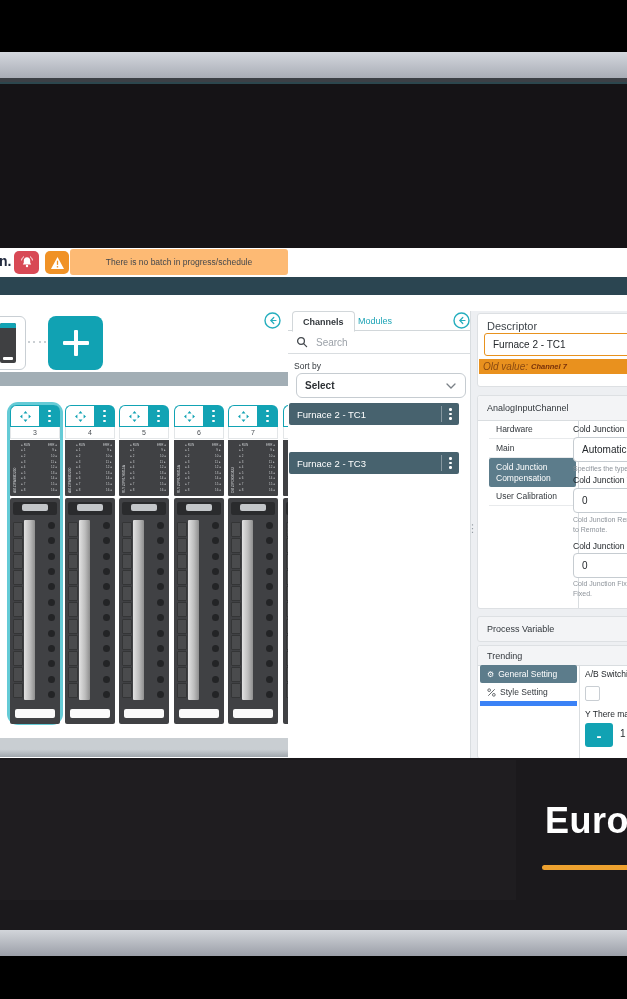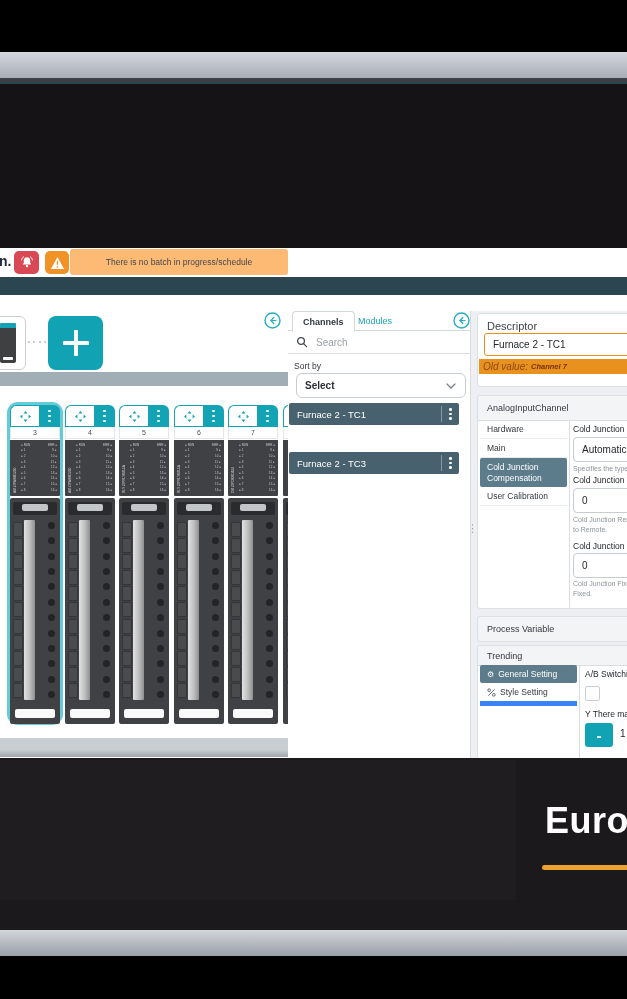--- a/index.html
+++ b/index.html
@@ -121,21 +121,21 @@
               border-radius:3px;background:#fff;font-size:10px;color:#24282c;padding:0 0 0 8px;
               outline:none;font-family:"Liberation Sans",sans-serif;}
   .old-banner{position:absolute;left:1px;top:45px;width:205px;height:15px;background:#e9911e;
               display:flex;align-items:center;font-style:italic;}
   .old-banner .ol{font-size:10px;color:#8a4a12;margin-left:4px;}
   .old-banner .ov{font-size:7.5px;font-weight:bold;color:#77300a;margin-left:3px;}
   .aic-card{top:84px;height:212px;}
   .card-header{position:absolute;left:0;top:0;right:0;background:#f3f4f6;border-bottom:1px solid #d9dde0;
                border-radius:3px 3px 0 0;display:flex;align-items:center;}
   .card-header span{font-size:9px;color:#33383d;margin-left:9px;}
-  .aic-menu{position:absolute;left:0;top:24px;bottom:0;width:91px;border-right:1px solid #d9dde0;}
+  .aic-menu{position:absolute;left:0;top:24px;bottom:0;width:91px;border-right:1px solid #d9dde0;padding-left:9px;}
   .menu-item{border-bottom:1px solid #e8eaec;font-size:8.5px;color:#33383d;line-height:1.2;
              padding:4px 2px 4px 7px;margin:0 2px;}
   .menu-item.selected{background:#5c7c8b;color:#fff;border-radius:2px;border-bottom:none;}
   .aic-content{position:absolute;left:91px;top:24px;right:-60px;bottom:0;}
   .f-label{position:absolute;left:4px;font-size:8.5px;color:#24282c;white-space:nowrap;}
   .f-box{position:absolute;left:4px;width:150px;height:23px;border:1px solid #c6ccd1;border-radius:4px;
          background:#fff;font-size:10px;color:#24282c;display:flex;align-items:center;padding-left:8px;
          white-space:nowrap;overflow:hidden;}
   .f-help{position:absolute;left:4px;font-size:7px;color:#8d939a;white-space:nowrap;}
   .pv-card{top:305px;height:24px;background:#f3f4f6;display:flex;align-items:center;}

